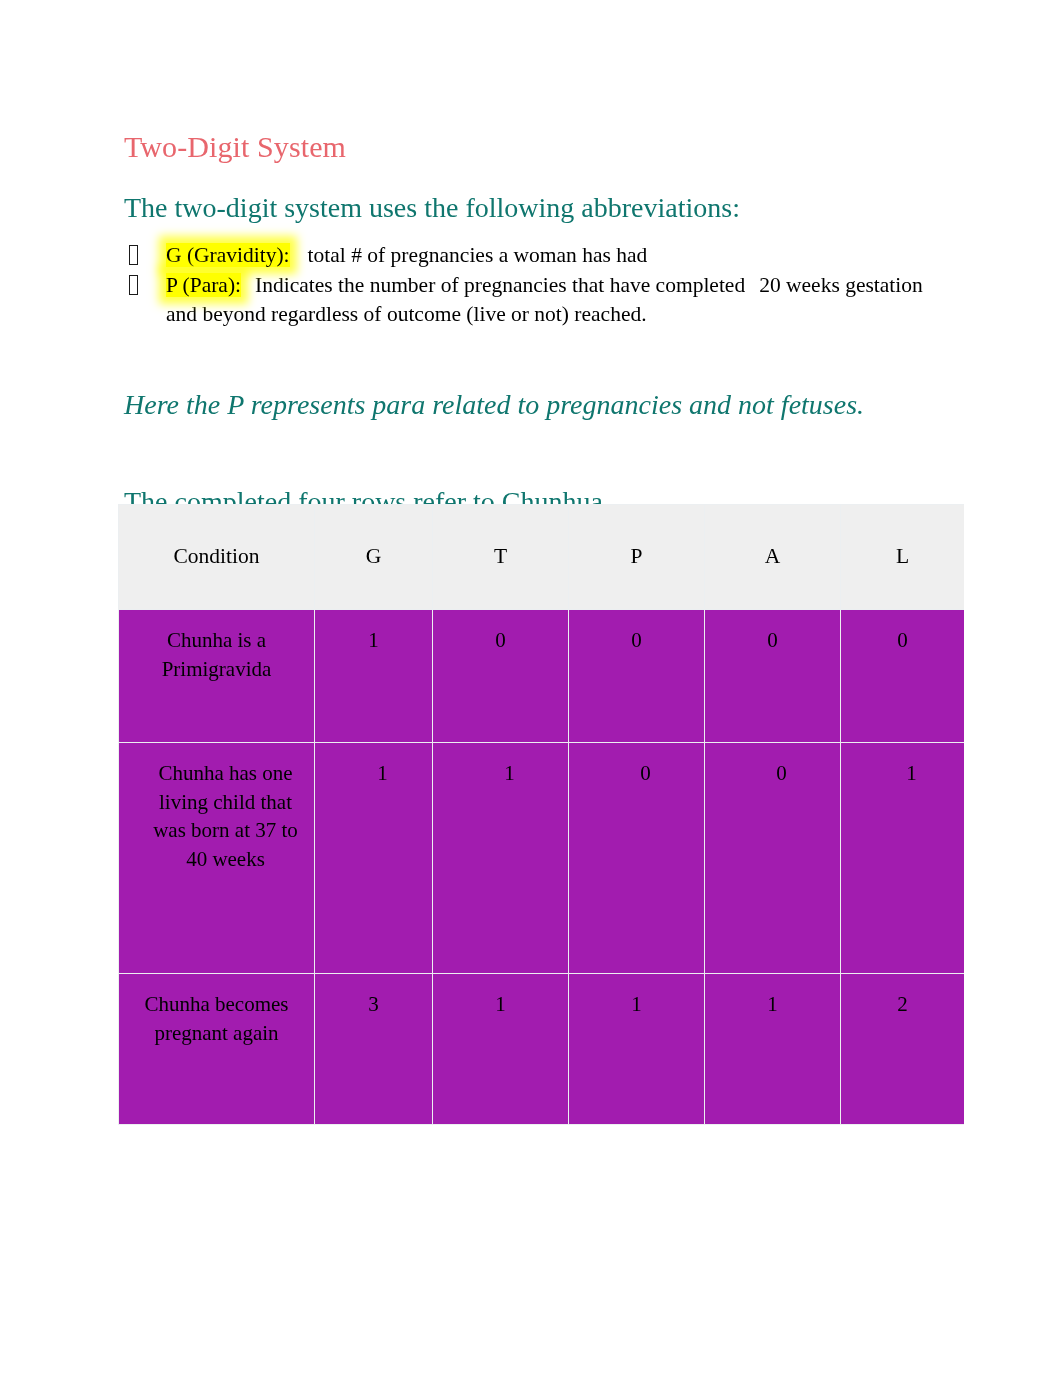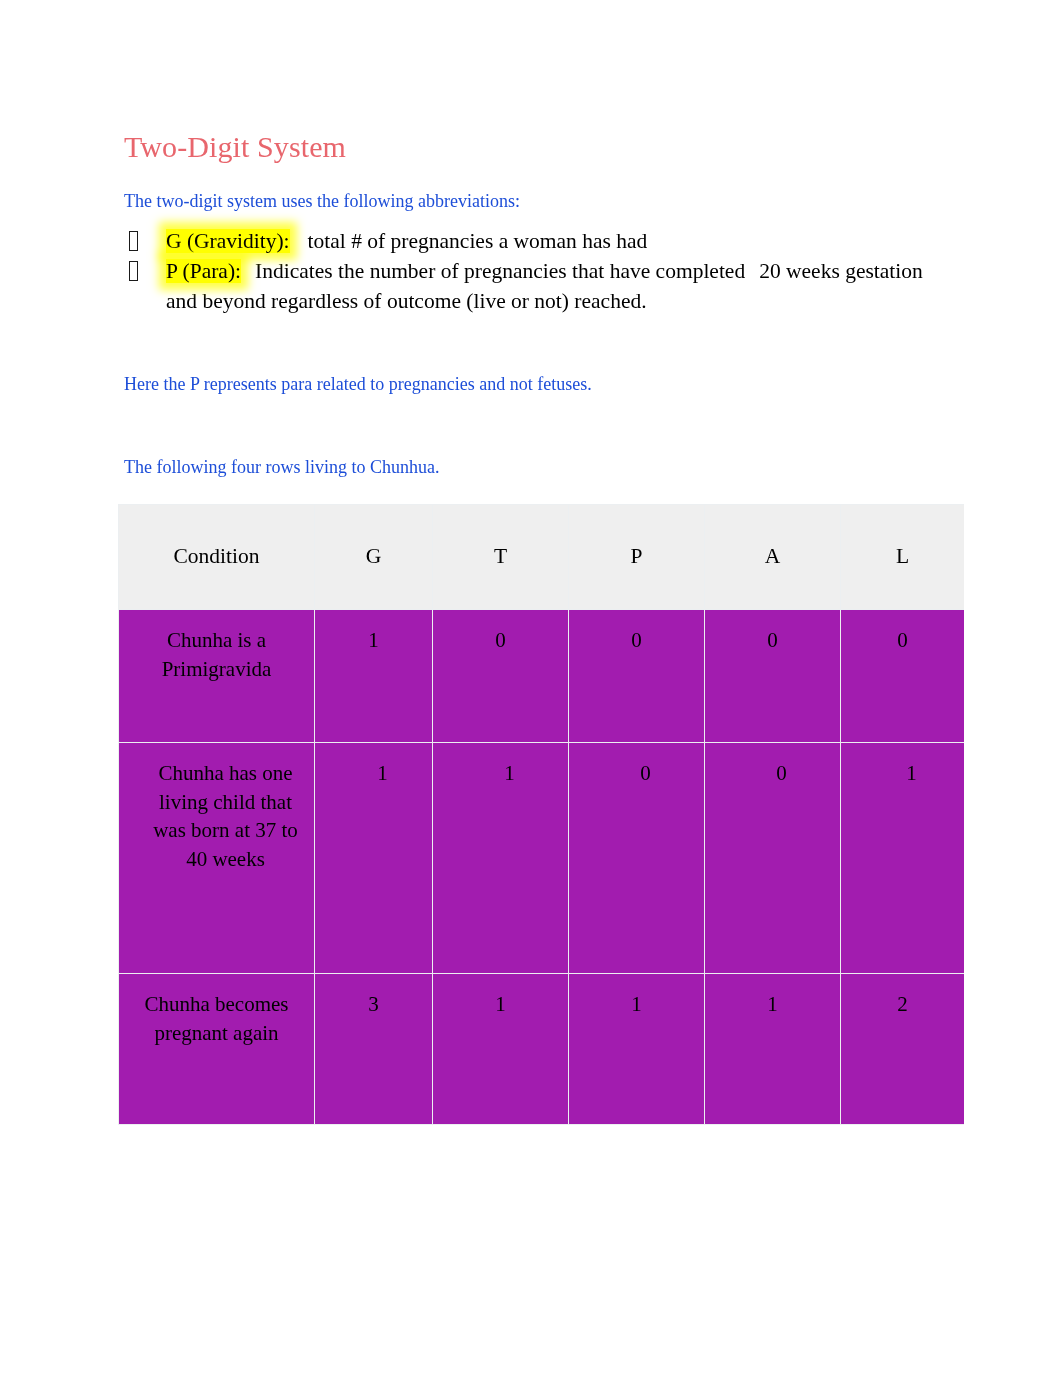--- a/index.html
+++ b/index.html
@@ -38,28 +38,29 @@
     font-size: 30px;
     font-weight: normal;
     color: #e8666d;
     margin: 0 0 0 0;
     line-height: 1.15;
     letter-spacing: 0.1px;
   }
 
   
   .para {
-    font-size: 18px;
+    font-size: 28px;
     line-height: 1.38;
     margin: 24px 0 0 0;
-    color: #1d4ed8;
+    color: #0f766e;
   }
 
   .para-spaced {
     margin-top: 56px;
+    font-style: italic;
   }
 
   .para-table-intro {
     margin-top: 58px;
   }
 
   
   .bullet-list {
     margin: 14px 0 0 0;
     padding: 0;
@@ -175,21 +176,21 @@
       <li class="bullet-item">
         <span class="bullet-marker"></span>
         <span class="hl">P (Para):</span><span class="gap-sm"></span><span>Indicates the number of pregnancies that have</span>
         <span>completed</span><span class="gap-sm"></span><span>20 weeks gestation</span><span class="gap-lg"></span><span>and beyond regardless of outcome (live or not) reached.</span>
       </li>
 
     </ul>
 
     <p class="para para-spaced">Here the P represents para related to pregnancies and not fetuses.</p>
 
-    <p class="para para-table-intro">The following four rows living to Chunhua.</p>
+    <p class="para para-table-intro">The completed four rows refer to Chunhua.</p>
 
   </div>
 
   <div class="table-wrap">
     <table class="gtpal">
       <colgroup>
         <col class="c-cond">
           <col class="c-g">
           <col class="c-t">
           <col class="c-p">

